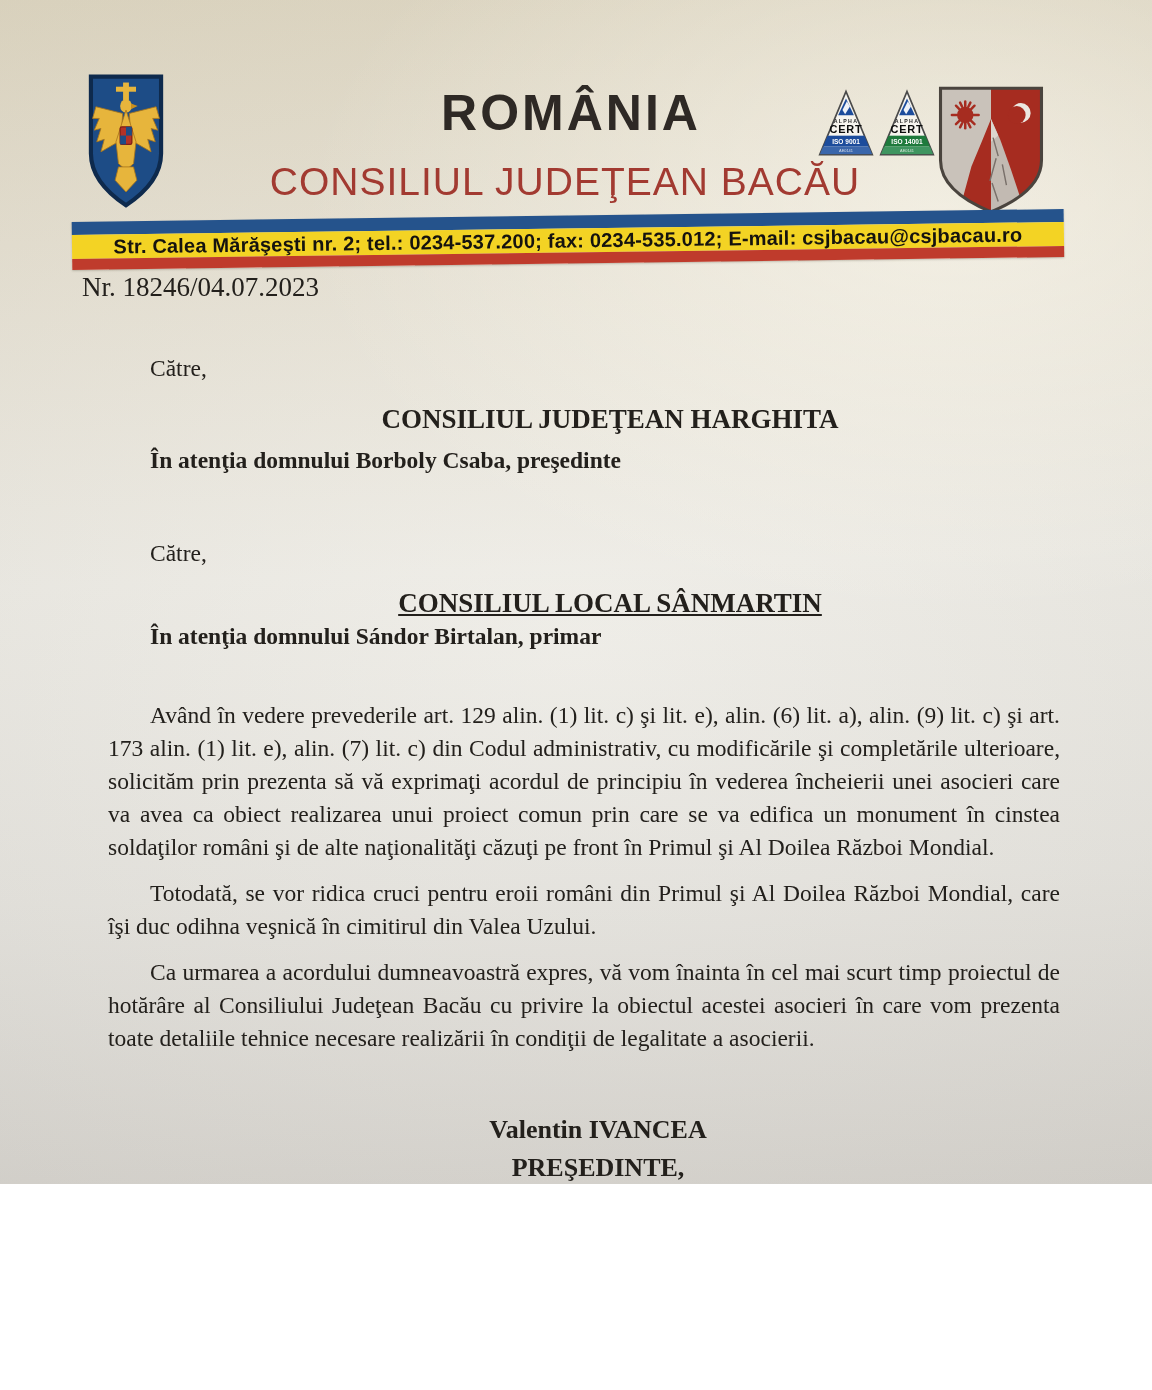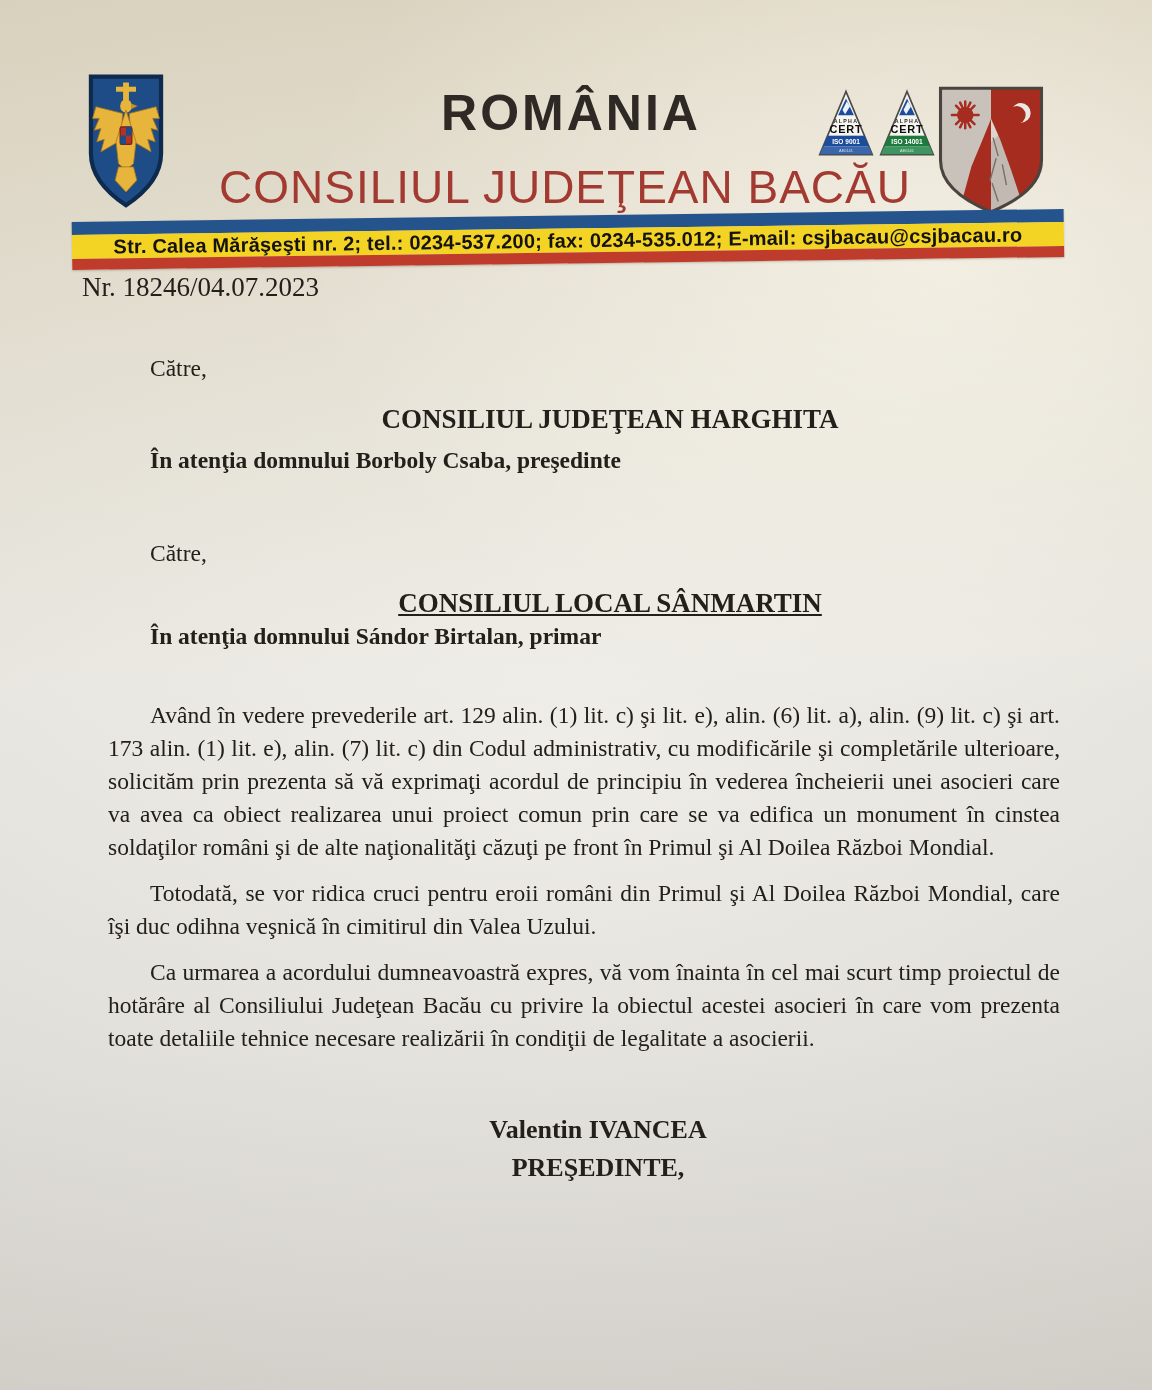--- a/index.html
+++ b/index.html
@@ -1,39 +1,39 @@
 <!DOCTYPE html>
 <html><head>
 <meta charset="utf-8">
 <style>
   html,body{margin:0;padding:0;}
   .page{
     position:relative;
-    width:1152px;height:1390px;
+    width:1152px;height:1184px;
     overflow:hidden;
     font-family:"Liberation Serif", serif;
     color:#23201c;
     background:
       radial-gradient(90% 55% at 82% 18%, rgba(255,252,242,0.55), rgba(255,252,242,0) 62%),
       radial-gradient(120% 80% at 50% 55%, rgba(255,255,255,0.20), rgba(40,35,25,0.07) 100%),
       linear-gradient(178deg,#e2dac4 0%,#e7e1d1 20%,#eceae3 48%,#e4e2dc 74%,#d6d3cd 100%);
   }
   
   .emblem-left{position:absolute;left:84px;top:70px;width:84px;height:142px;}
   .country{
     position:absolute;left:0;right:10px;top:84px;
     text-align:center;
     font-family:"Liberation Sans",sans-serif;
     font-weight:bold;font-size:50px;letter-spacing:3px;color:#2e2925;
   }
   .institution{
     position:absolute;left:0;right:22px;top:160px;
     text-align:center;
     font-family:"Liberation Sans",sans-serif;
-    font-size:46px;letter-spacing:1px;color:#a23a31;
+    font-size:39px;letter-spacing:1px;color:#a23a31;
   }
   .badges{position:absolute;left:818px;top:88px;display:flex;gap:5px;}
   .badge{width:56px;height:70px;}
   .emblem-right{position:absolute;left:934px;top:82px;width:114px;height:136px;}
   .band{
     position:absolute;left:72px;top:222px;width:992px;height:48px;
     transform:rotate(-0.75deg);transform-origin:left center;
     box-shadow:0 1px 2px rgba(60,50,30,0.25);
   }
   .stripe-blue{height:13px;background:#25538c;}

